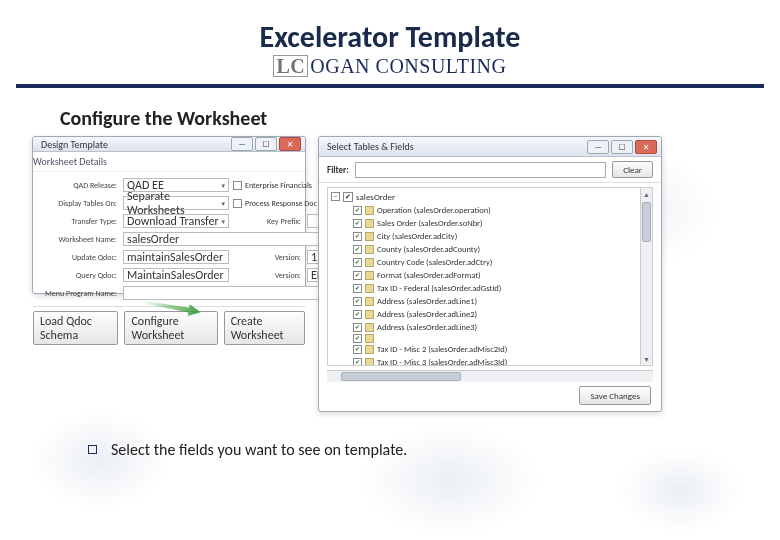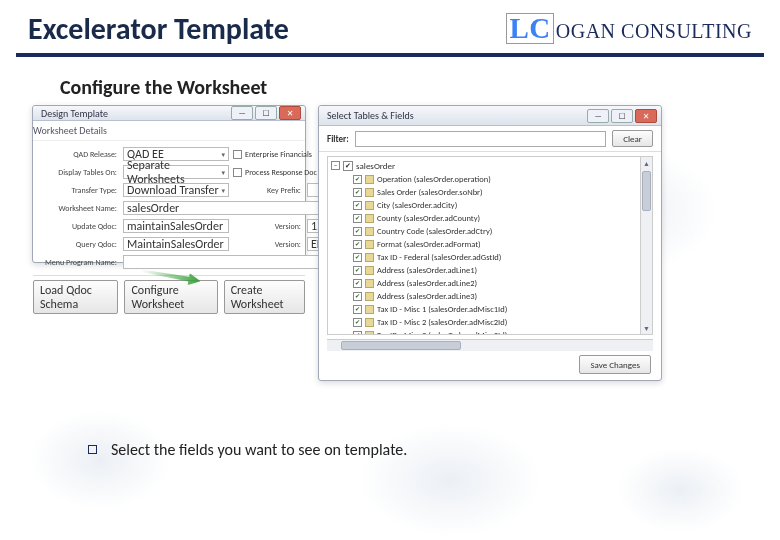--- a/index.html
+++ b/index.html
@@ -17,26 +17,26 @@
       radial-gradient(ellipse 100px 60px at 400px 120px, #d8e0ea 0%, transparent 70%),
       radial-gradient(ellipse 140px 90px at 620px 150px, #d8e0ea 0%, transparent 70%),
       radial-gradient(ellipse 100px 70px at 100px 400px, #d8e0ea 0%, transparent 70%),
       radial-gradient(ellipse 130px 80px at 450px 420px, #d8e0ea 0%, transparent 70%),
       radial-gradient(ellipse 90px 60px at 680px 430px, #d8e0ea 0%, transparent 70%);
     opacity: 0.5;
     z-index: 0;
   }
   .header {
     display: flex; justify-content: space-between; align-items: center;
-    padding: 10px 28px 6px 28px;
-    position: relative; z-index: 2;
+    padding: 18px 28px 6px 28px;
+    position: relative; z-index: 2; flex-direction: column;
   }
   .title { font-size: 30px; font-weight: bold; color: #1a2a4a; }
   .logo { font-family: Georgia, serif; font-size: 20px; color: #1a2a5a; letter-spacing: 0.5px; }
-  .logo .lc { font-size: 29px; font-weight: bold; color: #3b82f6; margin-right: 2px; display:inline-block; border:1px solid #999; padding:0 2px; line-height:1; }
+  .logo .lc { font-size: 20px; font-weight: bold; color: #737373; margin-right: 2px; display:inline-block; border:1px solid #999; padding:0 2px; line-height:1; }
   .rule { height: 4px; background: #1a2a5a; margin: 0 16px; position: relative; z-index:2;}
   .subtitle { font-size: 20px; font-weight: bold; color: #222; margin: 18px 0 6px 60px; position:relative; z-index:2;}
   .panels { display: flex; gap: 12px; padding: 0 32px; position: relative; z-index: 2;}
   
   .win {
     background: #fff; border: 1px solid #a0a8b8; border-radius: 3px;
     box-shadow: 0 2px 6px rgba(0,0,0,0.15);
     font-size: 9px; color: #333;
     display: flex; flex-direction: column;
   }
@@ -251,21 +251,20 @@
             <span>Address (salesOrder.adLine2)</span>
           </div>
           <div class="tree-item">
             <span class="cb">✔</span>
             <span class="ic"></span>
             <span>Address (salesOrder.adLine3)</span>
           </div>
           <div class="tree-item">
             <span class="cb">✔</span>
             <span class="ic"></span>
-            <span>Tax ID - Misc 1 (salesOrder.adMisc1Id)</span>
           </div>
           <div class="tree-item">
             <span class="cb">✔</span>
             <span class="ic"></span>
             <span>Tax ID - Misc 2 (salesOrder.adMisc2Id)</span>
           </div>
           <div class="tree-item">
             <span class="cb">✔</span>
             <span class="ic"></span>
             <span>Tax ID - Misc 3 (salesOrder.adMisc3Id)</span>

